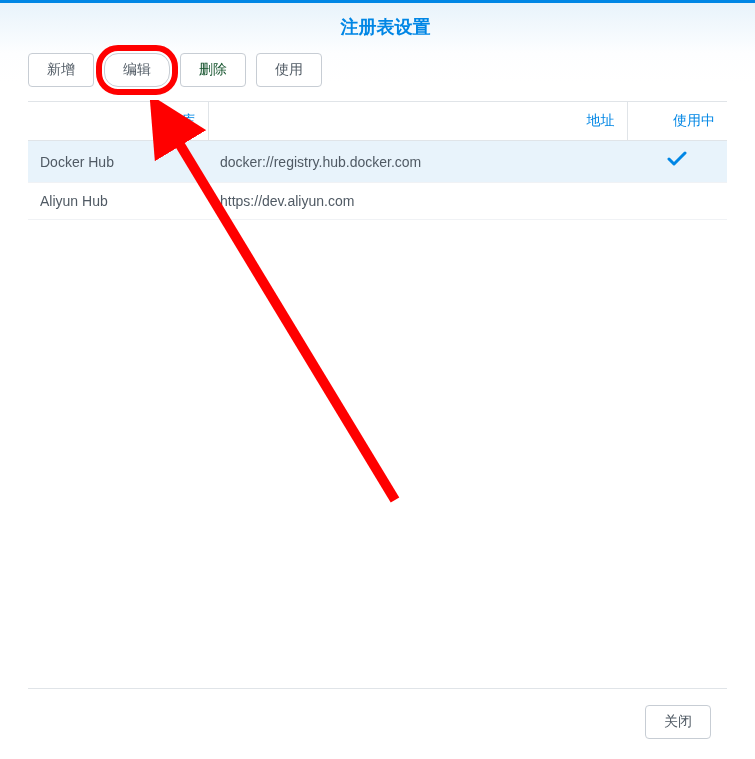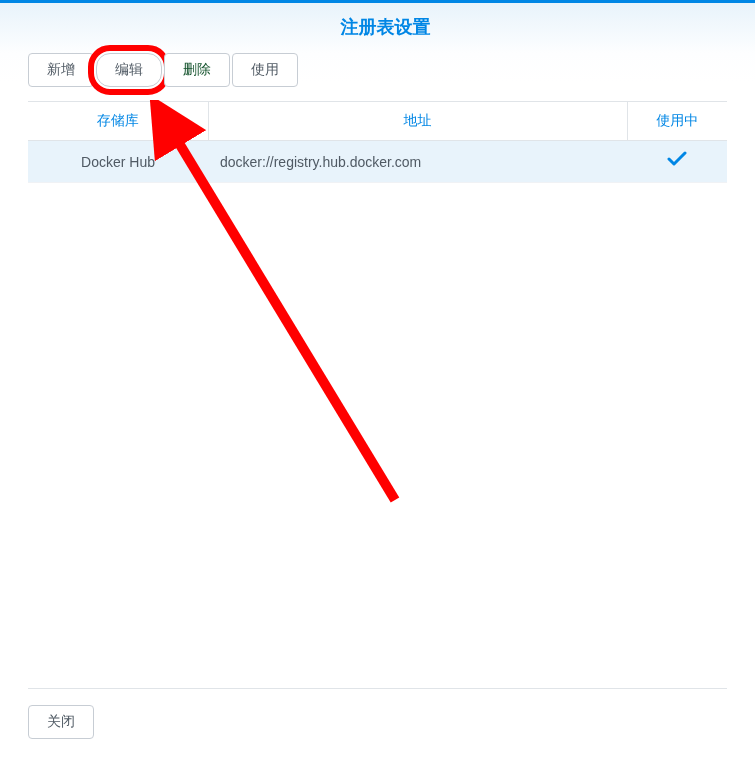--- a/index.html
+++ b/index.html
@@ -22,21 +22,21 @@
       text-align: center;
       padding: 12px 0 8px 16px;
     }
     .title {
       color: #0086e5;
       font-size: 18px;
       font-weight: bold;
     }
     .toolbar {
       display: flex;
-      gap: 2px;
+      gap: 10px;
       padding: 6px 28px 14px 28px;
     }
     .btn {
       background: #fff;
       border: 1px solid #c7cdd4;
       border-radius: 4px;
       padding: 7px 18px;
       font-size: 14px;
       color: #505a64;
       cursor: pointer;
@@ -53,55 +53,56 @@
     .table-container {
       flex: 1;
       padding: 0 28px;
       overflow: hidden;
     }
     .table {
       width: 100%;
       border-collapse: collapse;
     }
     .table thead th {
-      text-align: center;
+      text-align: right;
       color: #0086e5;
       font-weight: normal;
       font-size: 14px;
       padding: 10px 12px;
       border-top: 1px solid #e0e4e8;
       border-bottom: 1px solid #e0e4e8;
       border-left: 1px solid #e0e4e8;
     }
     .table thead th:first-child { border-left: none; }
     .table tbody td {
       font-size: 14px;
       color: #505a64;
       padding: 10px 12px;
       border-bottom: 1px solid #f0f2f5;
     }
     .table tbody tr.selected {
       background: #e8f3fb;
     }
-    .col-repo { width: 180px; text-align: center; }
+    .col-repo { width: 180px; }
     .col-url { width: auto; }
     .col-inuse { width: 100px; text-align: center; }
     .check-icon {
       display: inline-block;
       color: #0086e5;
       font-size: 18px;
       font-weight: bold;
     }
     .divider-bottom {
       border-top: 1px solid #e0e4e8;
       margin: 0 28px;
     }
     .footer {
       display: flex;
-      padding: 16px 28px 20px 28px;
+      justify-content: flex-end;
+      padding: 16px 44px 20px 28px;
     }
     .annotation-arrow {
       position: absolute;
       top: 100px;
       left: 145px;
       pointer-events: none;
     }
   </style>
 </head>
 <body>
@@ -133,20 +134,25 @@
           <td class="col-repo">Docker Hub</td>
           <td class="col-url">docker://registry.hub.docker.com</td>
           <td class="col-inuse">
             <span class="check-icon">
               <svg width="20" height="16" viewBox="0 0 20 16">
                   <path d="M2 8 L7 13 L18 2" stroke="#0086e5" stroke-width="3" fill="none" stroke-linecap="round" stroke-linejoin="round"></path>
                 </svg>
             </span>
           </td>
         </tr>
+        <tr>
+          <td class="col-repo">Aliyun Hub</td>
+          <td class="col-url">https://dev.aliyun.com</td>
+          <td class="col-inuse"></td>
+        </tr>
       </tbody>
     </table>
   </div>
 
   <div class="divider-bottom"></div>
 
   <div class="footer">
     <button class="btn">关闭</button>
   </div>
 

